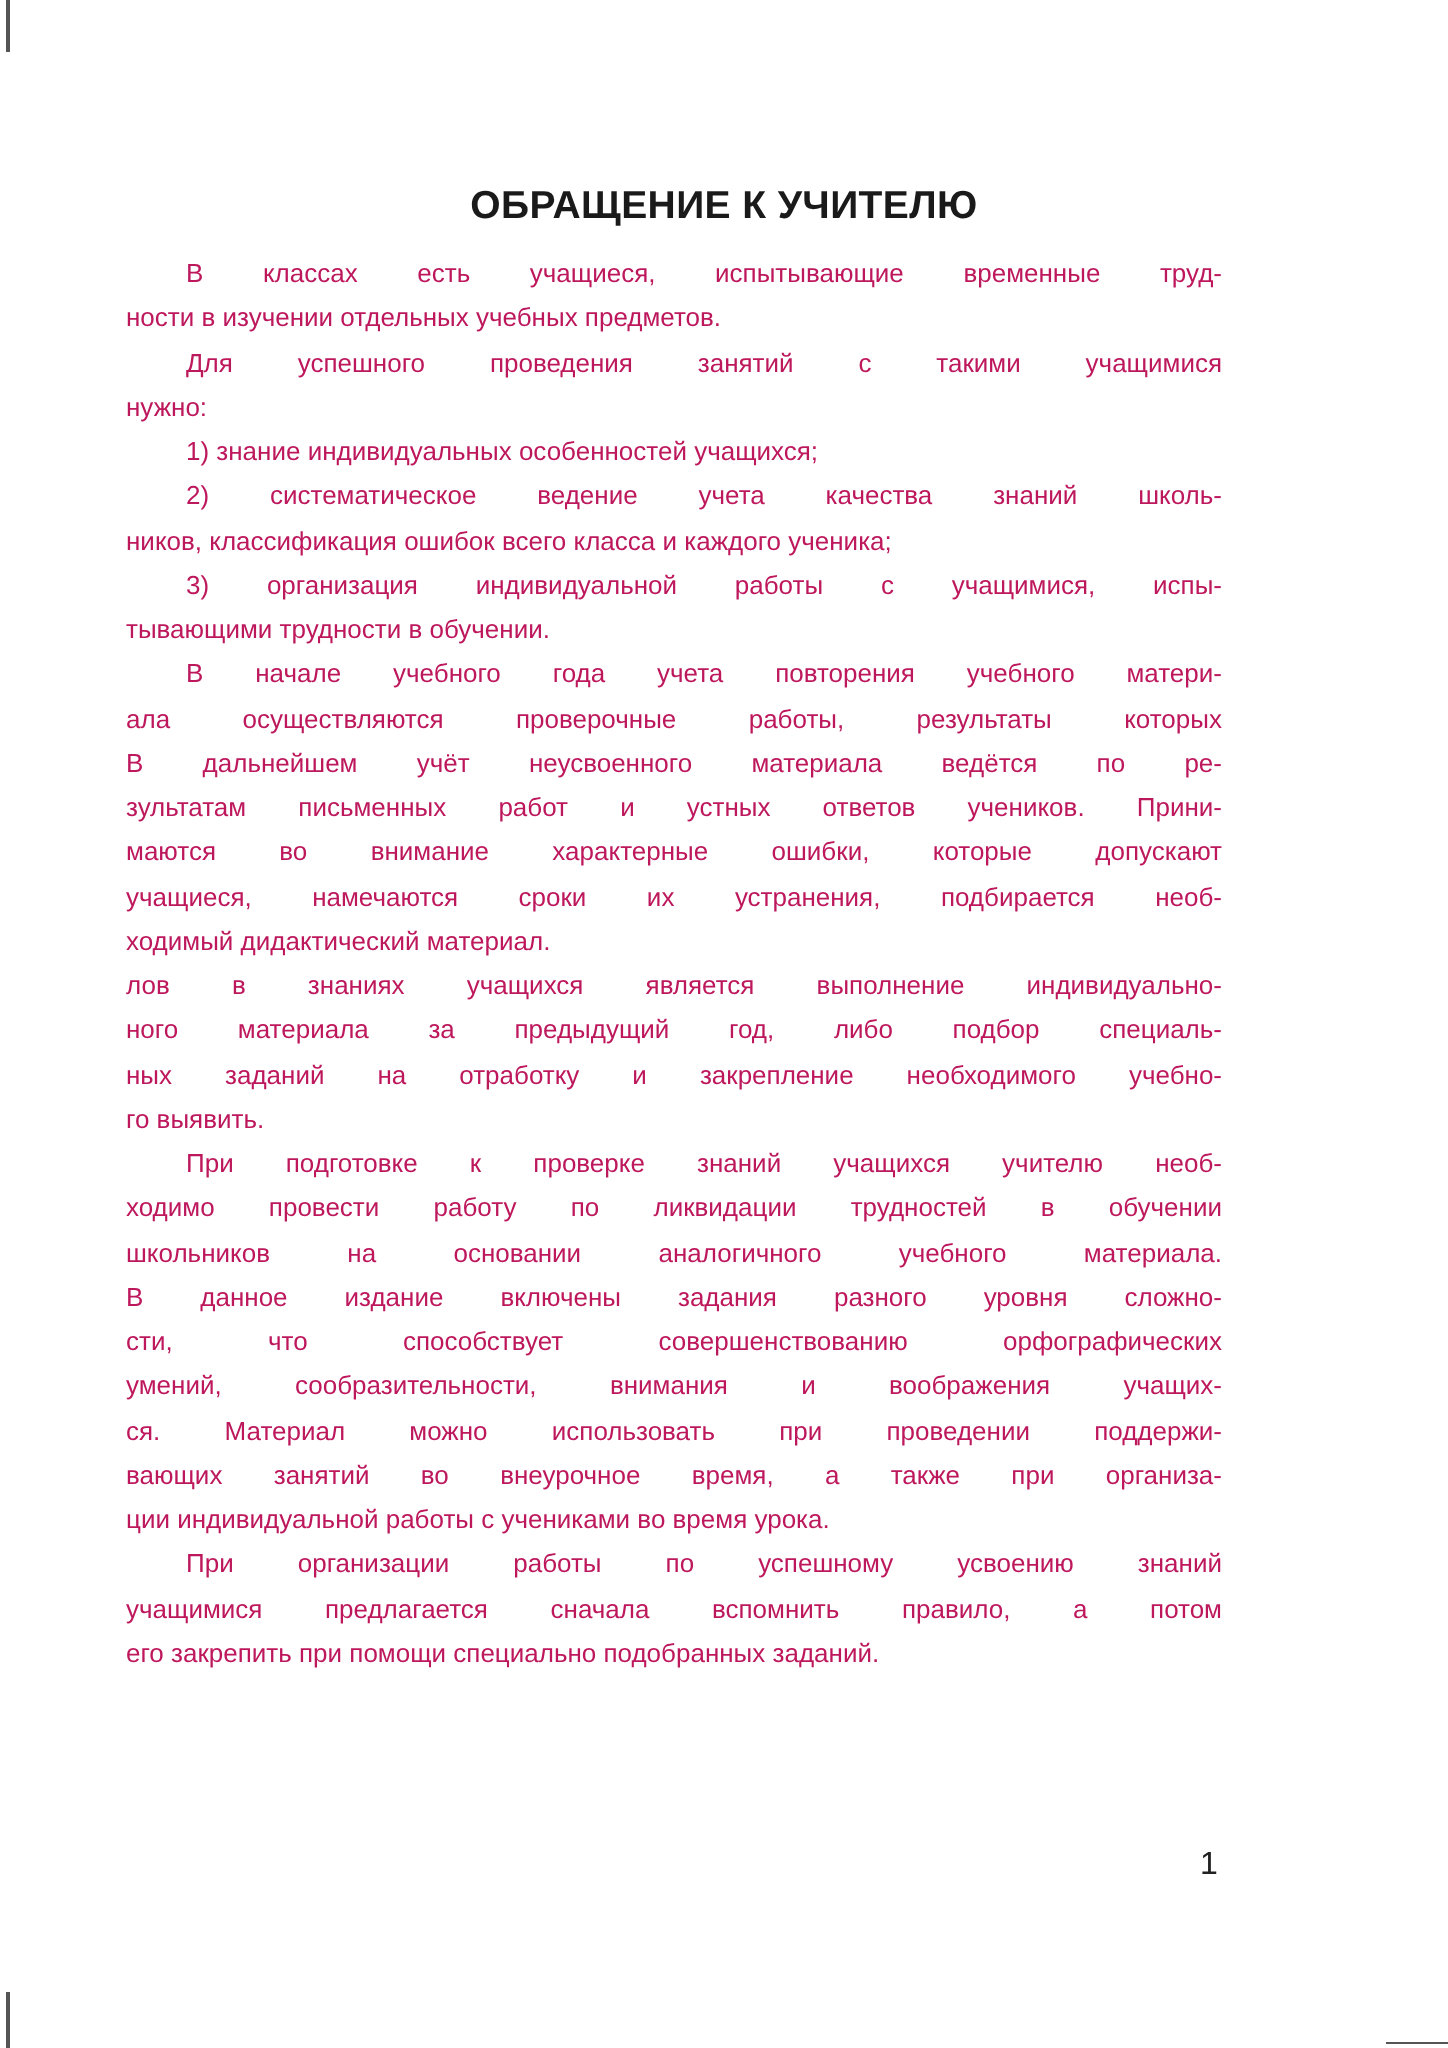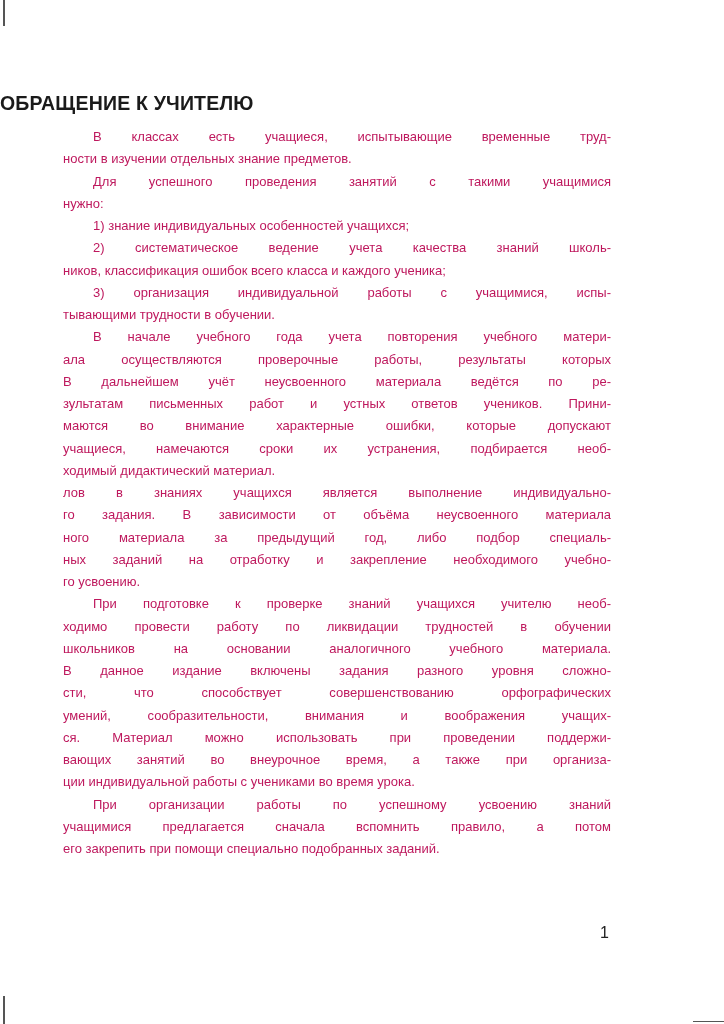--- a/index.html
+++ b/index.html
@@ -1,20 +1,20 @@
 <!DOCTYPE html>
 <html><head>
 <meta charset="utf-8">
 <style>
   html, body { margin: 0; padding: 0; background: #ffffff; }
   body { width: 724px; height: 1024px; position: relative; overflow: hidden; }
   .page { position: absolute; left: 0; top: 0; width: 724px; height: 1024px; background: #fff; }
   .title {
     position: absolute; left: 0; width: 724px; top: 92px;
-    text-align: left;
+    text-align: center;
     font-family: "Liberation Sans", sans-serif;
     font-weight: bold; font-size: 19.5px; color: #1a1a1a;
     letter-spacing: 0.2px;
   }
   .body-text {
     position: absolute; left: 63px; width: 548px; top: 126px;
     font-family: "Liberation Sans", sans-serif;
     font-size: 13px; line-height: 22.25px; color: #be185d;
   }
   .line {
@@ -37,40 +37,39 @@
 
 <div class="page">
   <div class="crop-mark crop-tl"></div>
   <div class="crop-mark crop-bl"></div>
   <div class="crop-mark crop-br"></div>
 
   <h1 class="title" style="margin:0;">ОБРАЩЕНИЕ К УЧИТЕЛЮ</h1>
 
   <div class="body-text" id="body-text">
       <span class="line indent">В классах есть учащиеся, испытывающие временные труд-</span>
-      <span class="line last">ности в изучении отдельных знание предметов.</span>
+      <span class="line last">ности в изучении отдельных учебных предметов.</span>
       <span class="line indent">Для успешного проведения занятий с такими учащимися</span>
       <span class="line last">нужно:</span>
       <span class="line indent last">1) знание индивидуальных особенностей учащихся;</span>
       <span class="line indent">2) систематическое ведение учета качества знаний школь-</span>
       <span class="line last">ников, классификация ошибок всего класса и каждого ученика;</span>
       <span class="line indent">3) организация индивидуальной работы с учащимися, испы-</span>
       <span class="line last">тывающими трудности в обучении.</span>
       <span class="line indent">В начале учебного года учета повторения учебного матери-</span>
       <span class="line">ала осуществляются проверочные работы, результаты которых</span>
       <span class="line">В дальнейшем учёт неусвоенного материала ведётся по ре-</span>
       <span class="line">зультатам письменных работ и устных ответов учеников. Прини-</span>
       <span class="line">маются во внимание характерные ошибки, которые допускают</span>
       <span class="line">учащиеся, намечаются сроки их устранения, подбирается необ-</span>
       <span class="line last">ходимый дидактический материал.</span>
       <span class="line">лов в знаниях учащихся является выполнение индивидуально-</span>
-      <span class="line">го задания. В зависимости от объёма неусвоенного материала</span>
       <span class="line">ного материала за предыдущий год, либо подбор специаль-</span>
       <span class="line">ных заданий на отработку и закрепление необходимого учебно-</span>
-      <span class="line last">го усвоению.</span>
+      <span class="line last">го выявить.</span>
       <span class="line indent">При подготовке к проверке знаний учащихся учителю необ-</span>
       <span class="line">ходимо провести работу по ликвидации трудностей в обучении</span>
       <span class="line">школьников на основании аналогичного учебного материала.</span>
       <span class="line">В данное издание включены задания разного уровня сложно-</span>
       <span class="line">сти, что способствует совершенствованию орфографических</span>
       <span class="line">умений, сообразительности, внимания и воображения учащих-</span>
       <span class="line">ся. Материал можно использовать при проведении поддержи-</span>
       <span class="line">вающих занятий во внеурочное время, а также при организа-</span>
       <span class="line last">ции индивидуальной работы с учениками во время урока.</span>
       <span class="line indent">При организации работы по успешному усвоению знаний</span>

